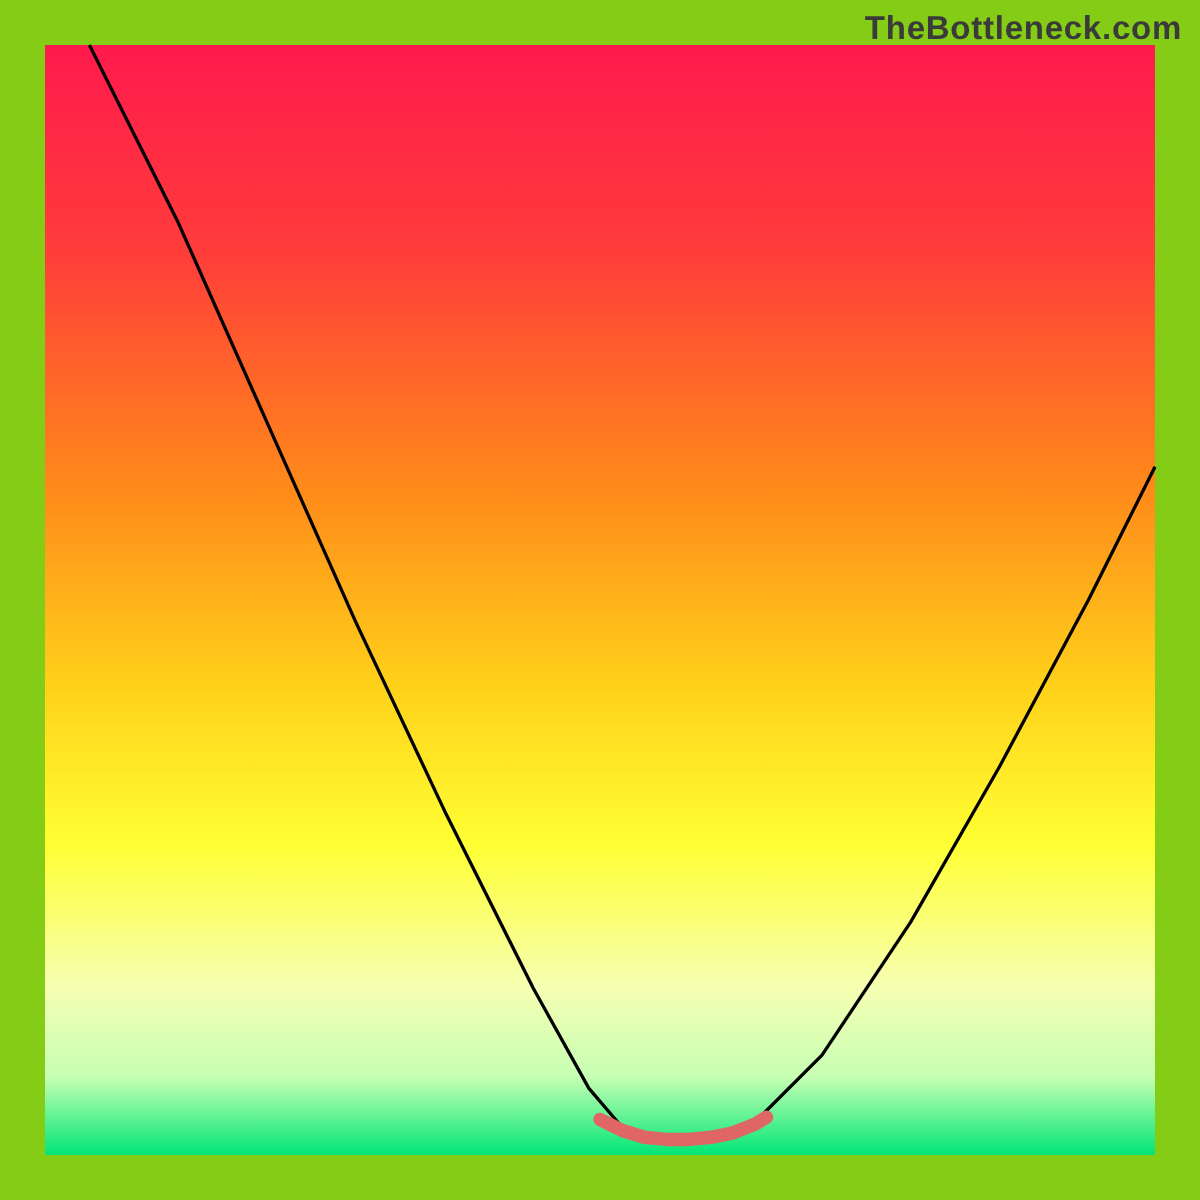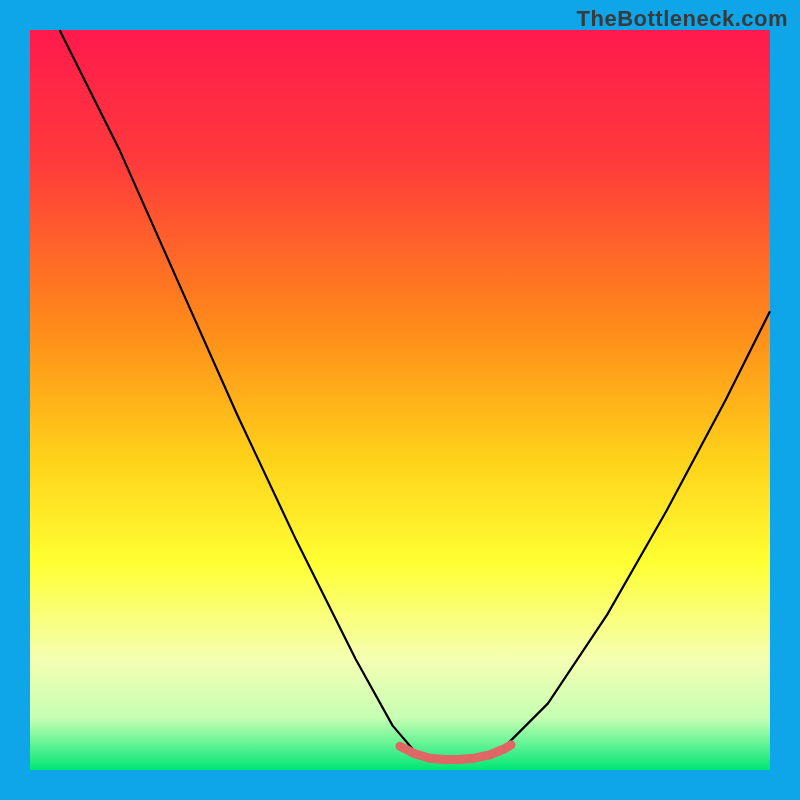--- a/index.html
+++ b/index.html
@@ -8,21 +8,21 @@
     width: 800px;
     height: 800px;
     background: #000;
     overflow: hidden;
     font-family: Arial, Helvetica, sans-serif;
   }
   .stage {
     position: relative;
     width: 800px;
     height: 800px;
-    background: #0ea5e9;
+    background: #84cc16;
   }
   .watermark {
     position: absolute;
     top: 6px;
     right: 12px;
     color: #3a3a3a;
     font-size: 22px;
     font-weight: 600;
     letter-spacing: 0.5px;
     user-select: none;

